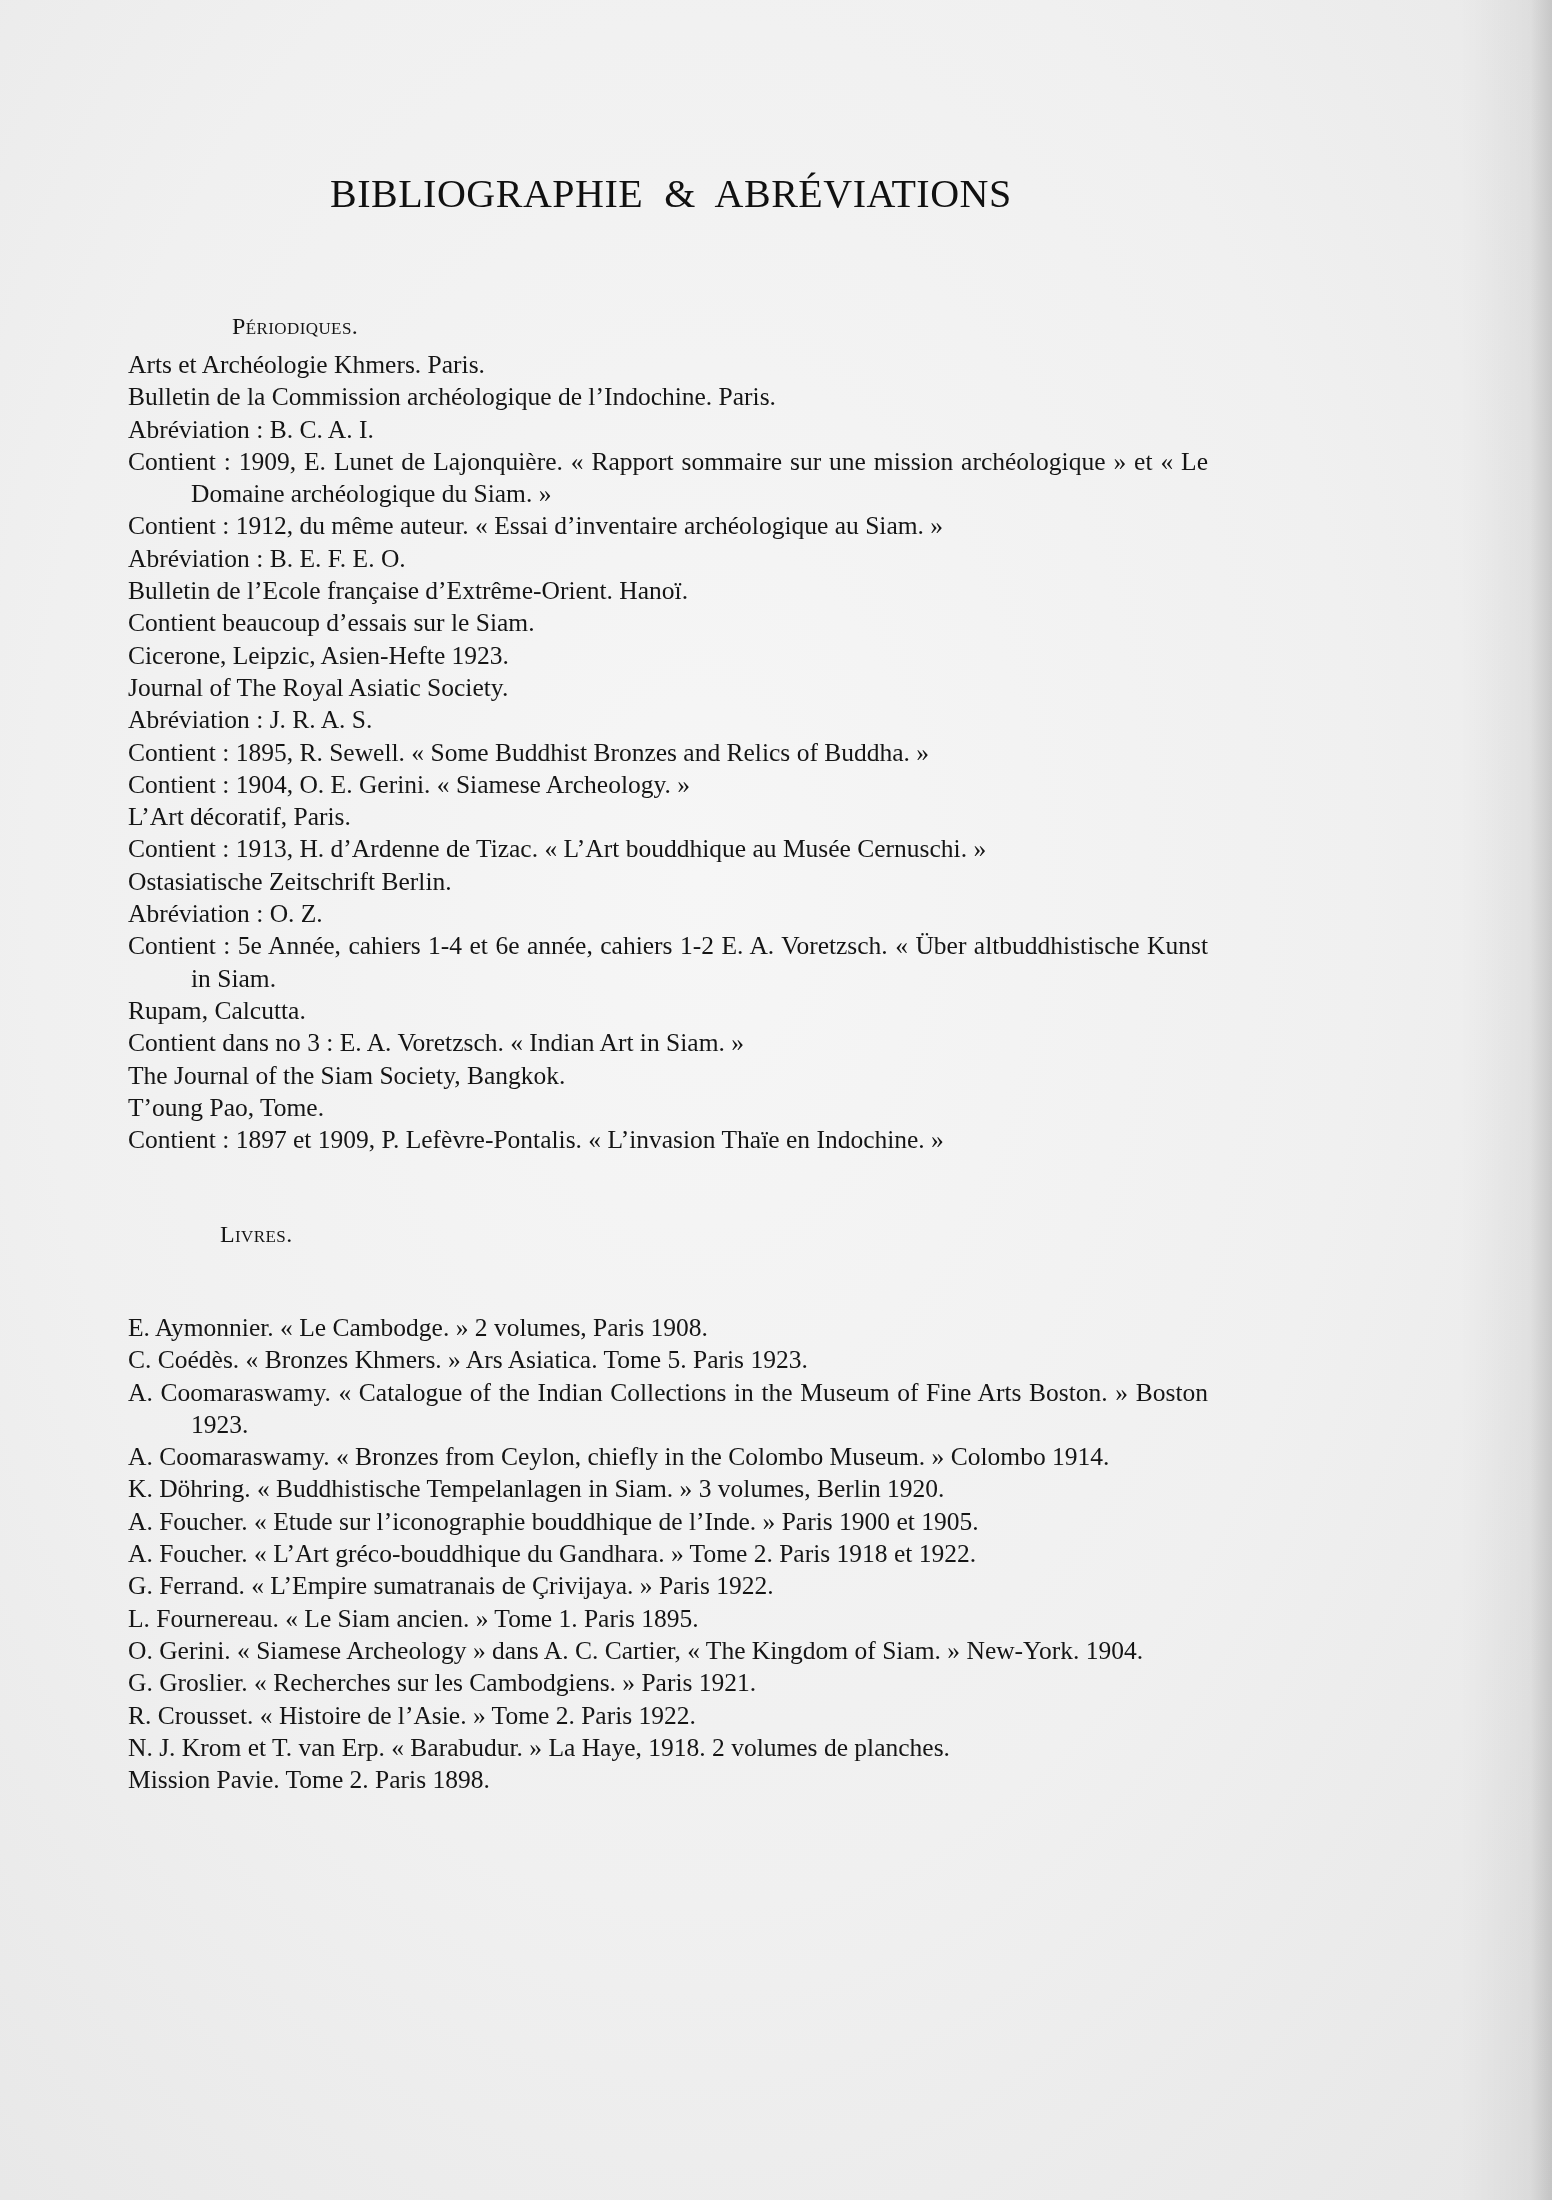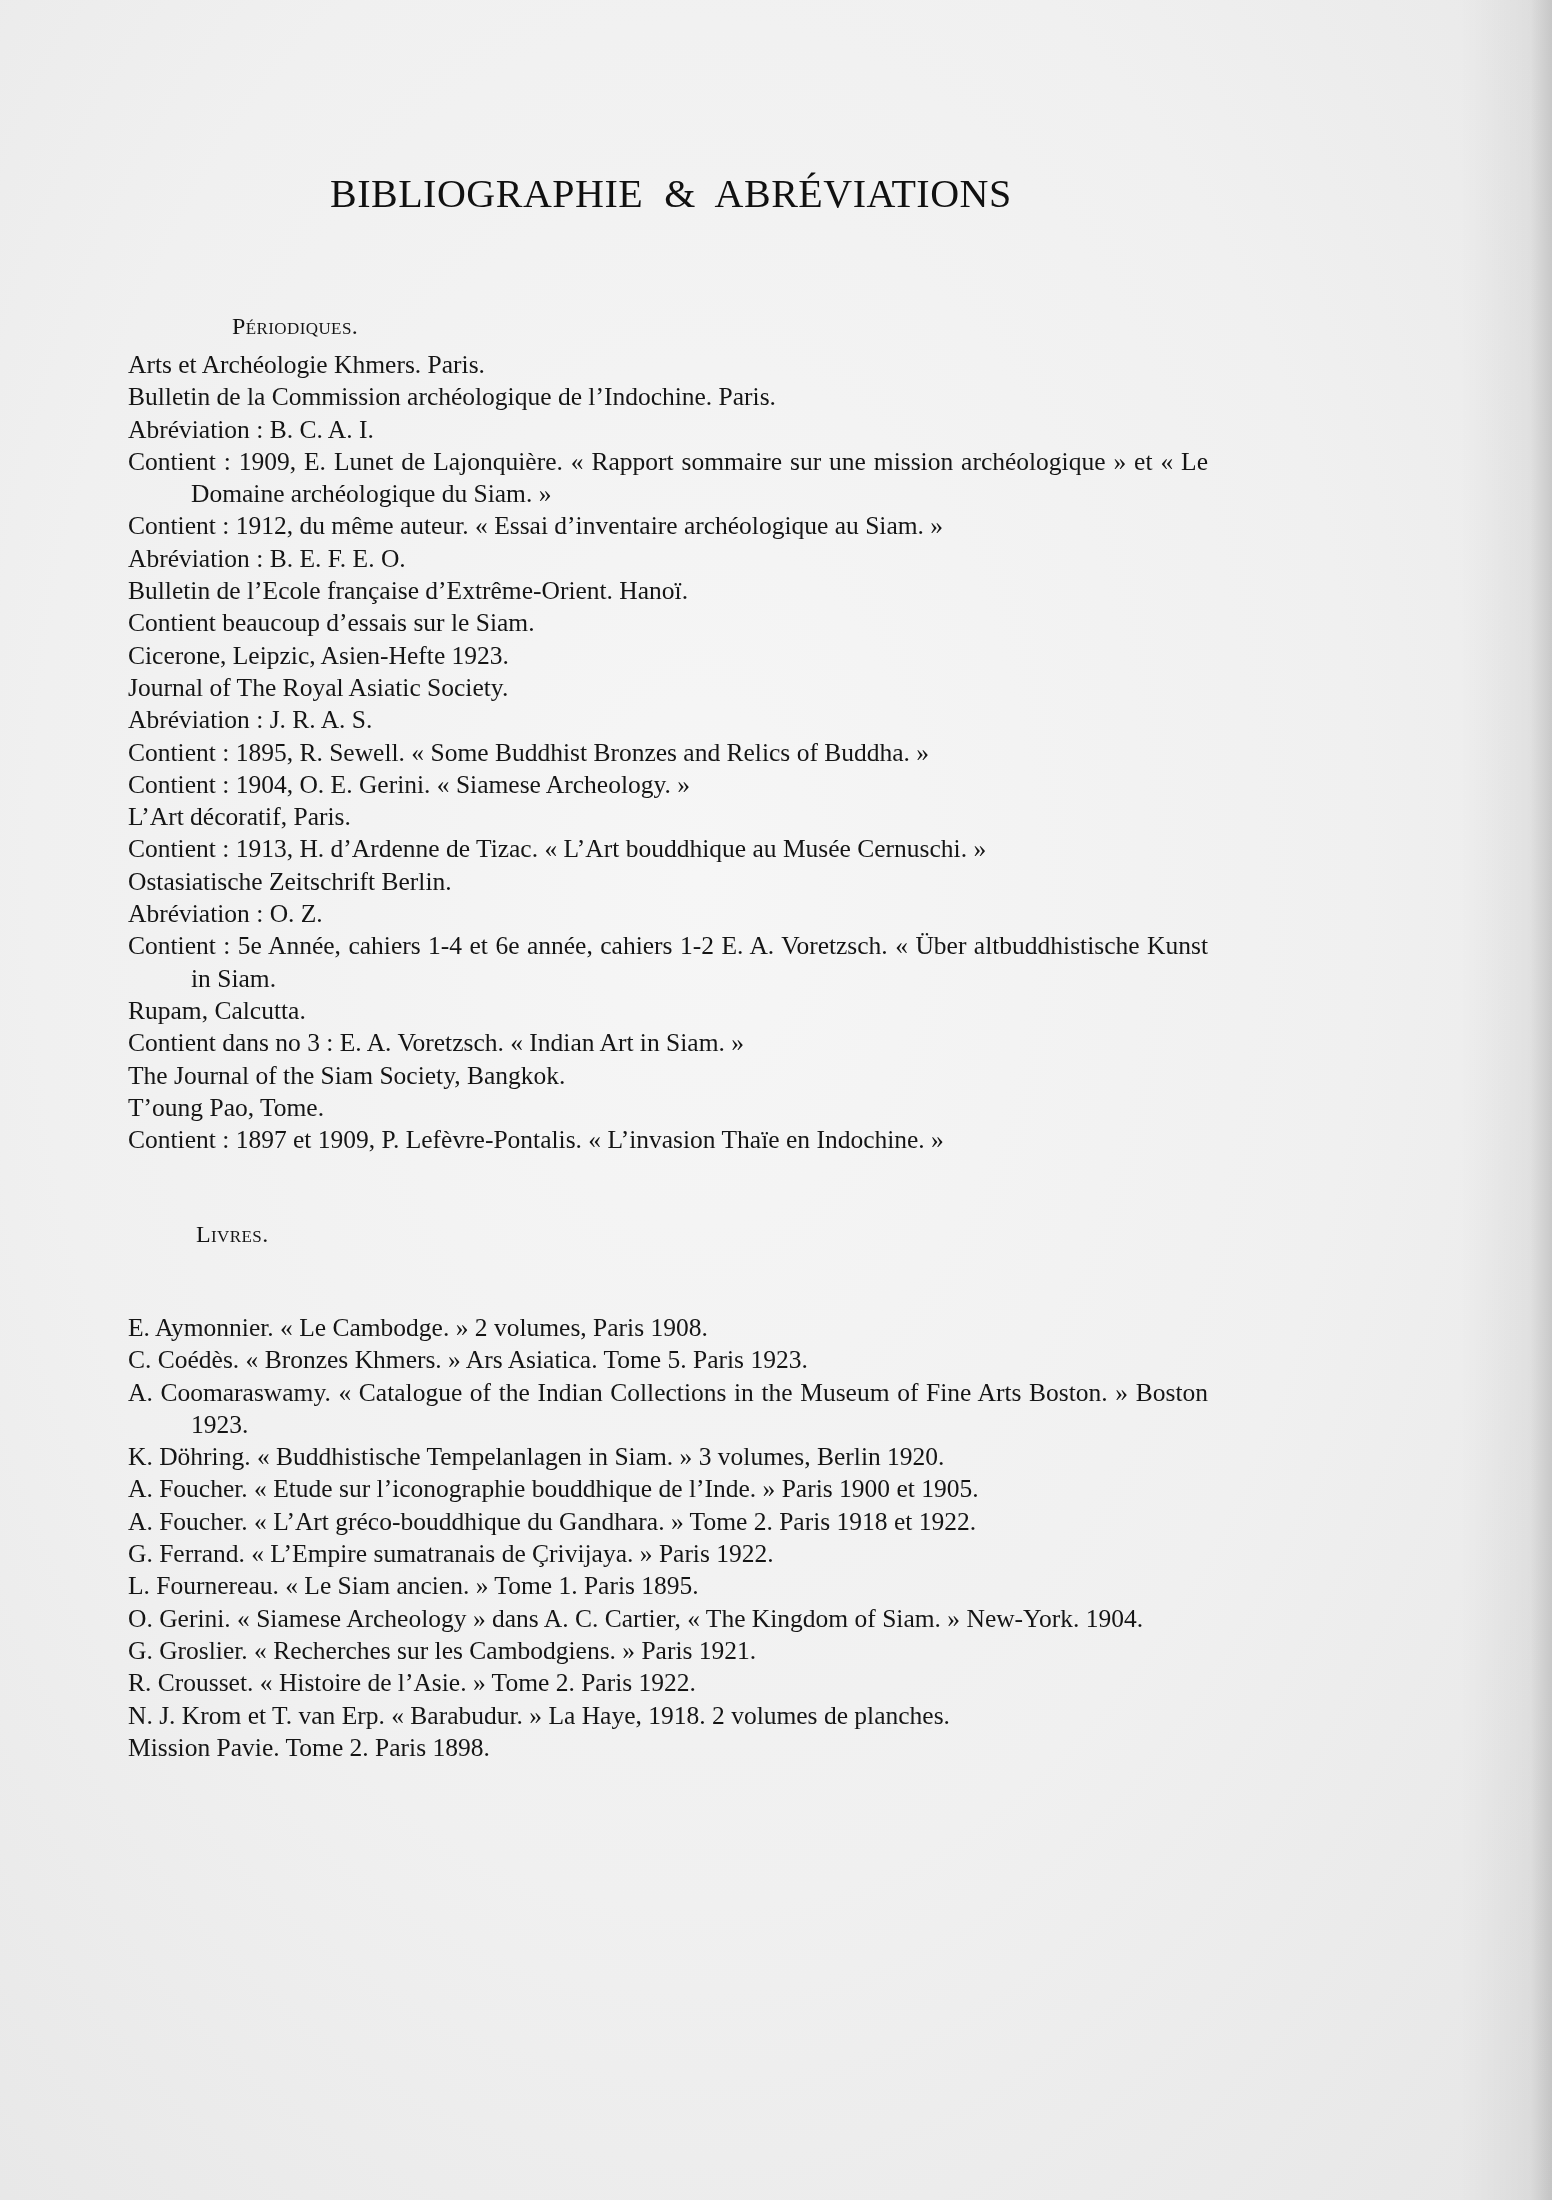--- a/index.html
+++ b/index.html
@@ -36,21 +36,21 @@
   }
   .section-heading {
     position: absolute;
     left: 196px;
     font-size: 24px;
     letter-spacing: 0.4px;
     color: #151515;
     font-variant: small-caps;
   }
   .section-heading.periodiques { top: 313px; margin-left: 36px; }
-  .section-heading.livres { top: 1221px; }
+  .section-heading.livres { top: 1221px; margin-left: 24px; }
 
   .block {
     position: absolute;
     left: 128px;
     width: 1080px;
     font-size: 25.5px;
     line-height: 32.3px;
   }
   .block.periodiques { top: 349px; }
   .block.livres { top: 1312px; }
@@ -98,20 +98,21 @@
     <div class="entry">T’oung Pao, Tome.</div>
     <div class="entry">Contient : 1897 et 1909, P. Lefèvre-Pontalis. « L’invasion Thaïe en Indochine. »</div>
   </div>
 
   <div class="section-heading livres">Livres.</div>
 
   <div class="block livres">
     <div class="entry">E. Aymonnier. « Le Cambodge. » 2 volumes, Paris 1908.</div>
     <div class="entry">C. Coédès. « Bronzes Khmers. » Ars Asiatica. Tome 5. Paris 1923.</div>
     <div class="entry justified">A. Coomaraswamy. « Catalogue of the Indian Collections in the Museum of Fine Arts Boston. » Boston 1923.</div>
+    <div class="entry justified">A. Coomaraswamy. « Bronzes from Ceylon, chiefly in the Colombo Museum. » Colombo 1914.</div>
     <div class="entry">K. Döhring. « Buddhistische Tempelanlagen in Siam. » 3 volumes, Berlin 1920.</div>
     <div class="entry">A. Foucher. « Etude sur l’iconographie bouddhique de l’Inde. » Paris 1900 et 1905.</div>
     <div class="entry">A. Foucher. « L’Art gréco-bouddhique du Gandhara. » Tome 2. Paris 1918 et 1922.</div>
     <div class="entry">G. Ferrand. « L’Empire sumatranais de Çrivijaya. » Paris 1922.</div>
     <div class="entry">L. Fournereau. « Le Siam ancien. » Tome 1. Paris 1895.</div>
     <div class="entry justified">O. Gerini. « Siamese Archeology » dans A. C. Cartier, « The Kingdom of Siam. » New-York. 1904.</div>
     <div class="entry">G. Groslier. « Recherches sur les Cambodgiens. » Paris 1921.</div>
     <div class="entry">R. Crousset. « Histoire de l’Asie. » Tome 2. Paris 1922.</div>
     <div class="entry">N. J. Krom et T. van Erp. « Barabudur. » La Haye, 1918. 2 volumes de planches.</div>
     <div class="entry">Mission Pavie. Tome 2. Paris 1898.</div>

